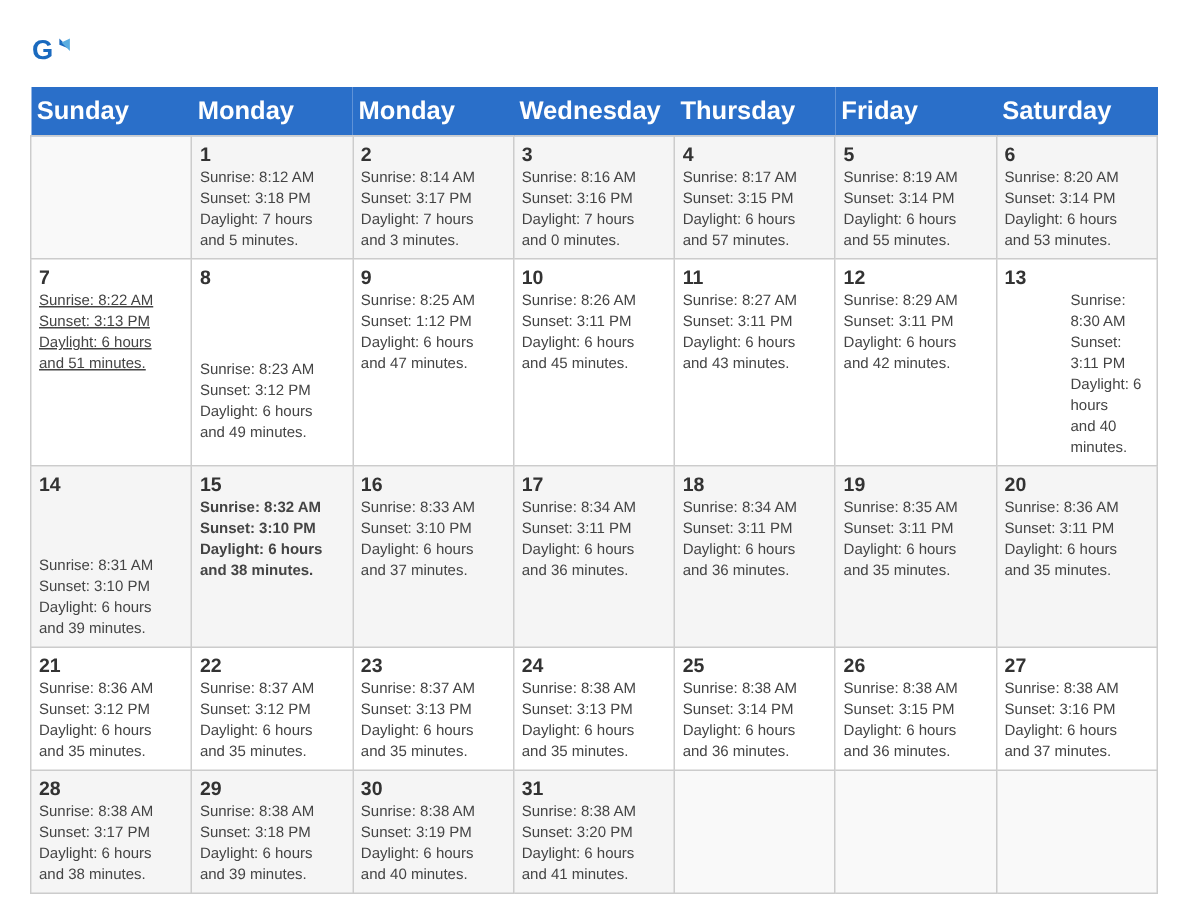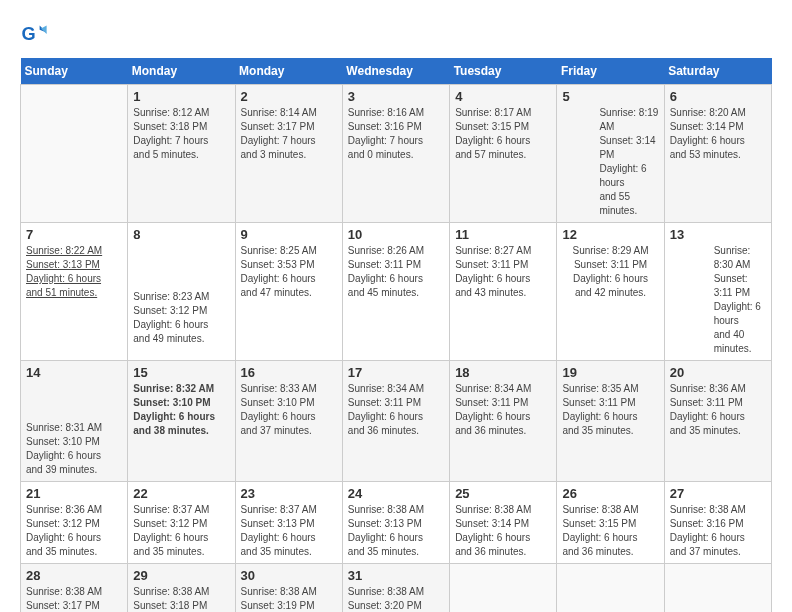--- a/index.html
+++ b/index.html
@@ -45,21 +45,21 @@
     table {
       width: 100%;
       border-collapse: collapse;
       font-size: 11px;
     }
     thead tr th {
       background-color: #2a6fc9;
       color: #fff;
       padding: 6px 4px;
       text-align: left;
-      font-size: 12px;
+      font-size: 17px;
       font-weight: bold;
     }
     tbody tr td {
       border: 1px solid #ccc;
       vertical-align: top;
       padding: 4px 5px;
       height: 80px;
       width: 107px;
       color: #333;
     }
@@ -99,21 +99,21 @@
   </div>
 </div>
 
 <table>
   <thead>
     <tr>
     <th>Sunday</th>
         <th>Monday</th>
         <th>Monday</th>
         <th>Wednesday</th>
-        <th>Tuesday</th>
+        <th>Thursday</th>
         <th>Friday</th>
         <th>Saturday</th>
       </tr>
   </thead>
   <tbody id="calendar-body">
   <tr>
         <td class="empty"></td>
         <td>
           <span class="day-num">1</span>
           <div class="day-info" style="white-space: pre-line;">Sunrise: 8:12 AM
@@ -137,21 +137,21 @@
         </td>
         <td>
           <span class="day-num">4</span>
           <div class="day-info" style="white-space: pre-line;">Sunrise: 8:17 AM
 Sunset: 3:15 PM
 Daylight: 6 hours
 and 57 minutes.</div>
         </td>
         <td>
           <span class="day-num">5</span>
-          <div class="day-info" style="white-space: pre-line; margin-left: 37px;">Sunrise: 8:19 AM
+          <div class="day-info" style="white-space: pre-line;">Sunrise: 8:19 AM
 Sunset: 3:14 PM
 Daylight: 6 hours
 and 55 minutes.</div>
         </td>
         <td>
           <span class="day-num">6</span>
           <div class="day-info" style="white-space: pre-line;">Sunrise: 8:20 AM
 Sunset: 3:14 PM
 Daylight: 6 hours
 and 53 minutes.</div>
@@ -168,41 +168,41 @@
         <td>
           <span class="day-num">8</span>
           <div class="day-info" style="white-space: pre-line; margin-top: 48px;">Sunrise: 8:23 AM
 Sunset: 3:12 PM
 Daylight: 6 hours
 and 49 minutes.</div>
         </td>
         <td>
           <span class="day-num">9</span>
           <div class="day-info" style="white-space: pre-line;">Sunrise: 8:25 AM
-Sunset: 3:53 PM
+Sunset: 1:12 PM
 Daylight: 6 hours
 and 47 minutes.</div>
         </td>
         <td>
           <span class="day-num">10</span>
           <div class="day-info" style="white-space: pre-line;">Sunrise: 8:26 AM
 Sunset: 3:11 PM
 Daylight: 6 hours
 and 45 minutes.</div>
         </td>
         <td>
           <span class="day-num">11</span>
           <div class="day-info" style="white-space: pre-line;">Sunrise: 8:27 AM
 Sunset: 3:11 PM
 Daylight: 6 hours
 and 43 minutes.</div>
         </td>
         <td>
           <span class="day-num">12</span>
-          <div class="day-info" style="white-space: pre-line; text-align: center;">Sunrise: 8:29 AM
+          <div class="day-info" style="white-space: pre-line;">Sunrise: 8:29 AM
 Sunset: 3:11 PM
 Daylight: 6 hours
 and 42 minutes.</div>
         </td>
         <td>
           <span class="day-num">13</span>
           <div class="day-info" style="white-space: pre-line; margin-left: 44px;">Sunrise: 8:30 AM
 Sunset: 3:11 PM
 Daylight: 6 hours
 and 40 minutes.</div>

